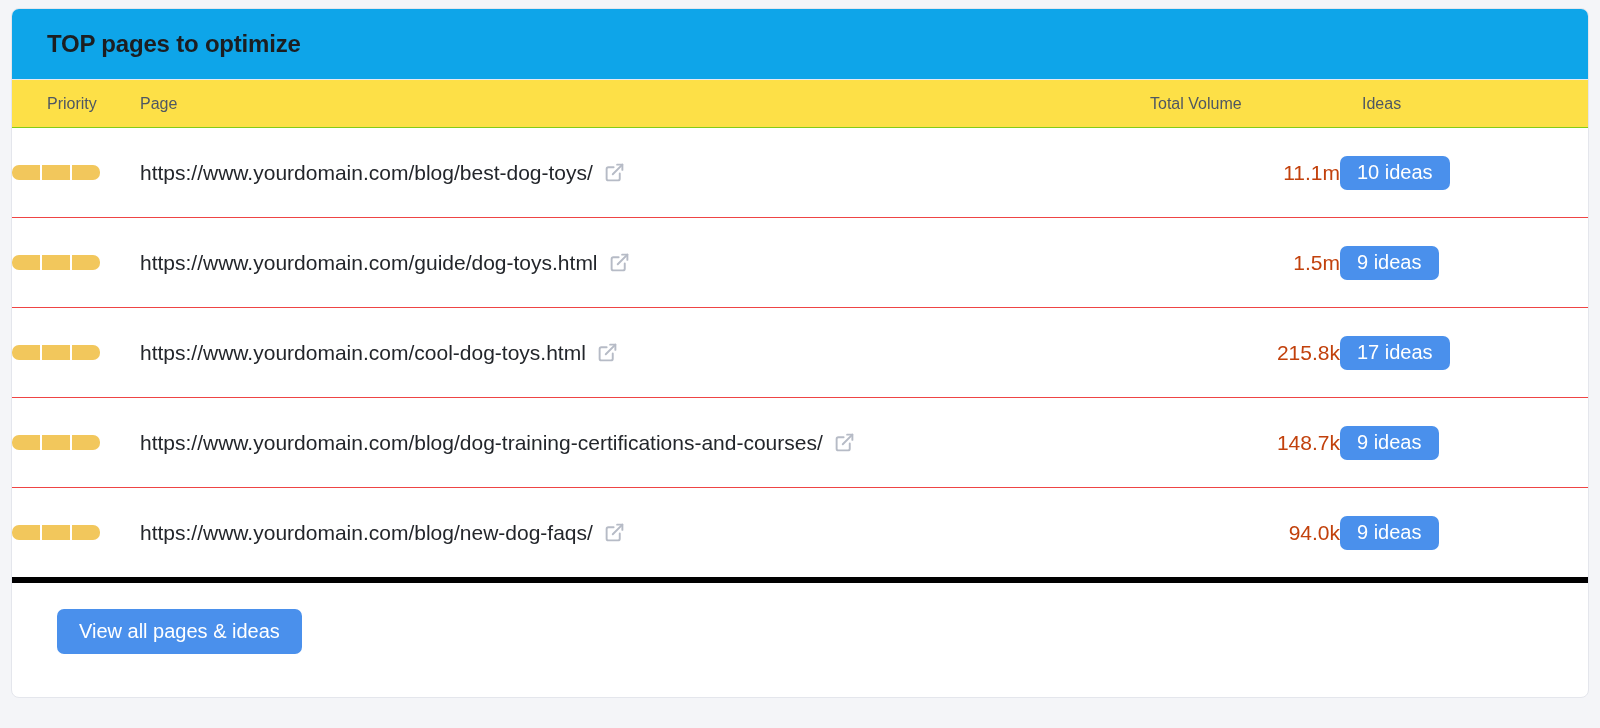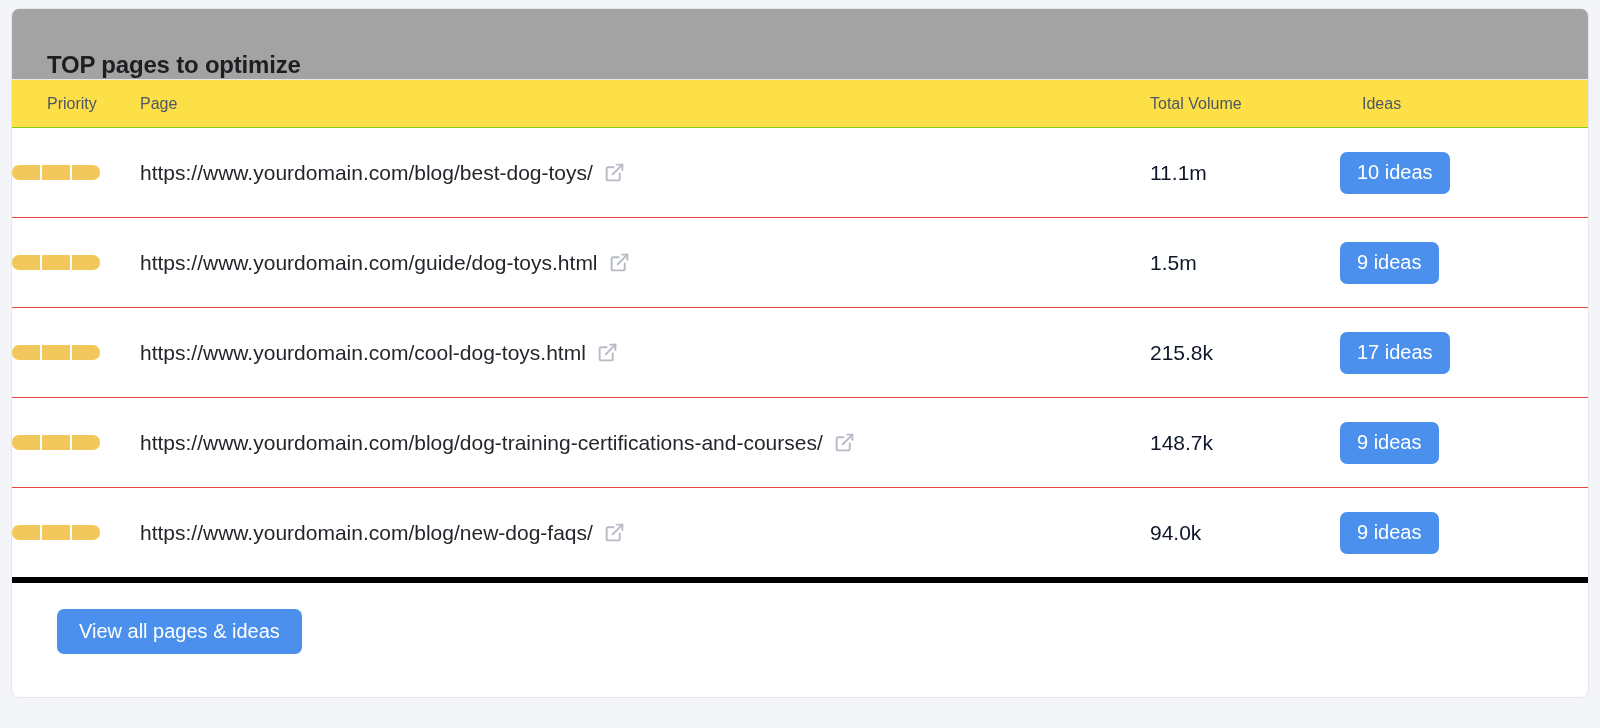--- a/index.html
+++ b/index.html
@@ -24,24 +24,24 @@
     border: 1px solid #e4e6ec;
     border-radius: 8px;
     box-sizing: border-box;
     overflow: hidden;
   }
 
   
   .card-header {
     height: 70px;
     display: flex;
-    align-items: flex-end;
+    align-items: center;
     padding: 0 35px;
     box-sizing: border-box;
-    background: #a3a3a3;
+    background: #0ea5e9;
   }
   .card-title {
     font-size: 24px;
     font-weight: bold;
     color: #1c1e21;
     letter-spacing: -0.2px;
   }
 
   
   .table {
@@ -75,24 +75,24 @@
   .table tbody tr:last-child {
     border-bottom: 6px solid #000000;
   }
   .table td {
     height: 89px;
     vertical-align: middle;
     padding: 0;
   }
   .cell-priority { padding-left: 35px; }
   .cell-volume {
-    text-align: left;
+    text-align: right;
     padding-right: 22px;
     font-size: 21px;
-    color: #0f172a;
+    color: #c2410c;
     white-space: nowrap;
   }
   .cell-ideas { padding-left: 22px; }
 
   
   .priority-bar {
     display: flex;
     width: 88px;
     height: 15px;
     gap: 2px;
@@ -127,21 +127,21 @@
     height: 21px;
     display: block;
     color: #b6bbc6;
   }
 
   
   .ideas-pill {
     display: inline-flex;
     align-items: center;
     justify-content: center;
-    height: 42px;
+    height: 34px;
     padding: 0 17px;
     background: #4a90ec;
     color: #ffffff;
     font-size: 20px;
     border-radius: 7px;
     border: none;
     cursor: pointer;
     font-family: "Liberation Sans", sans-serif;
     white-space: nowrap;
   }

